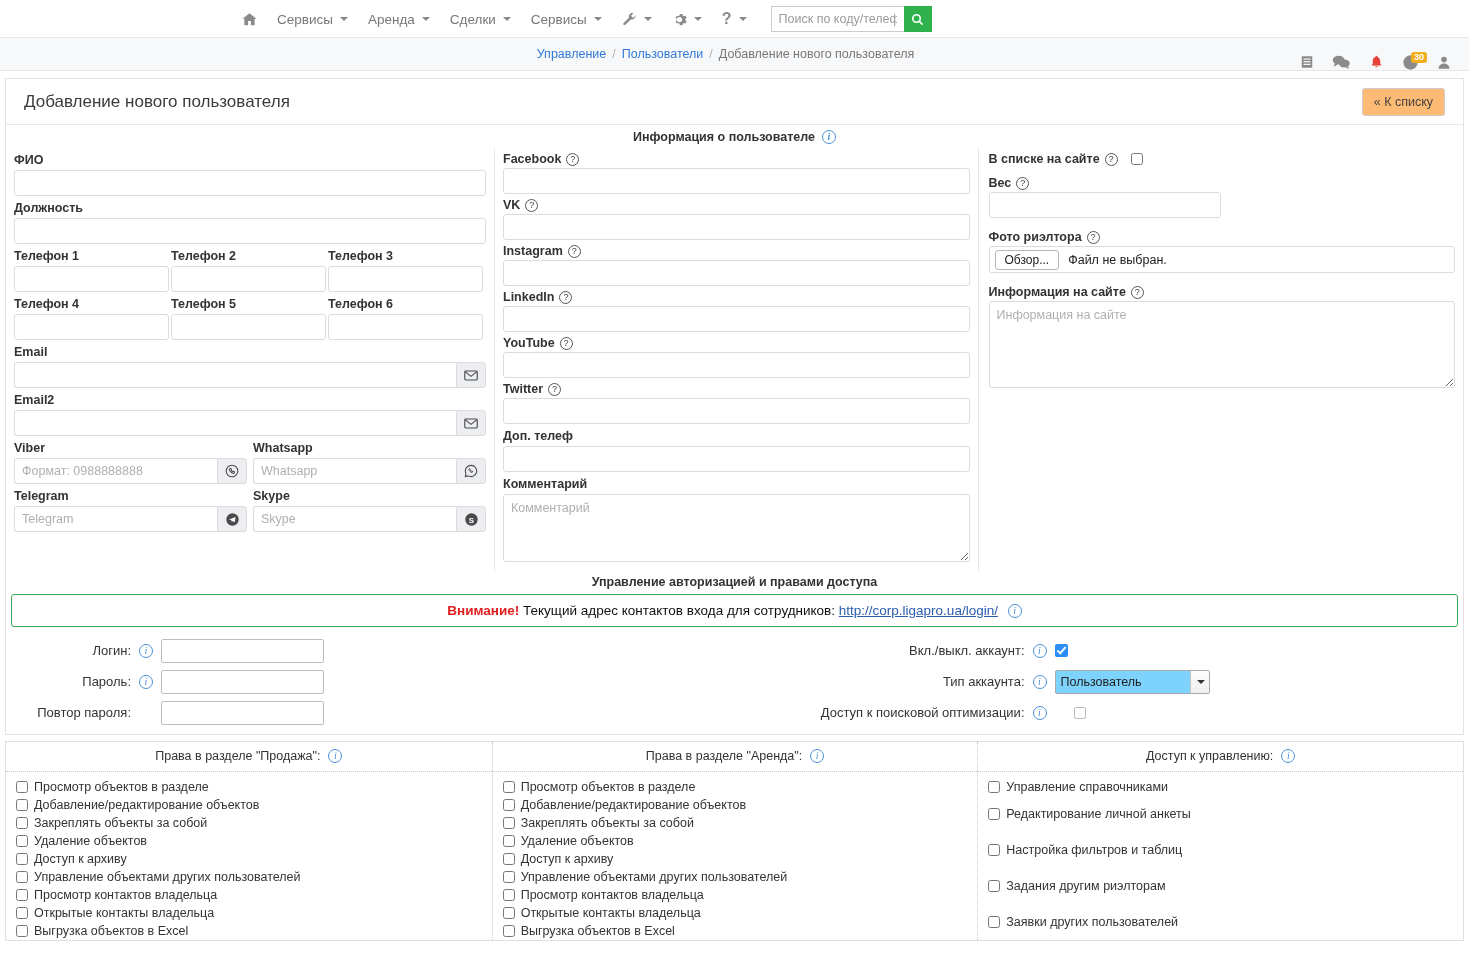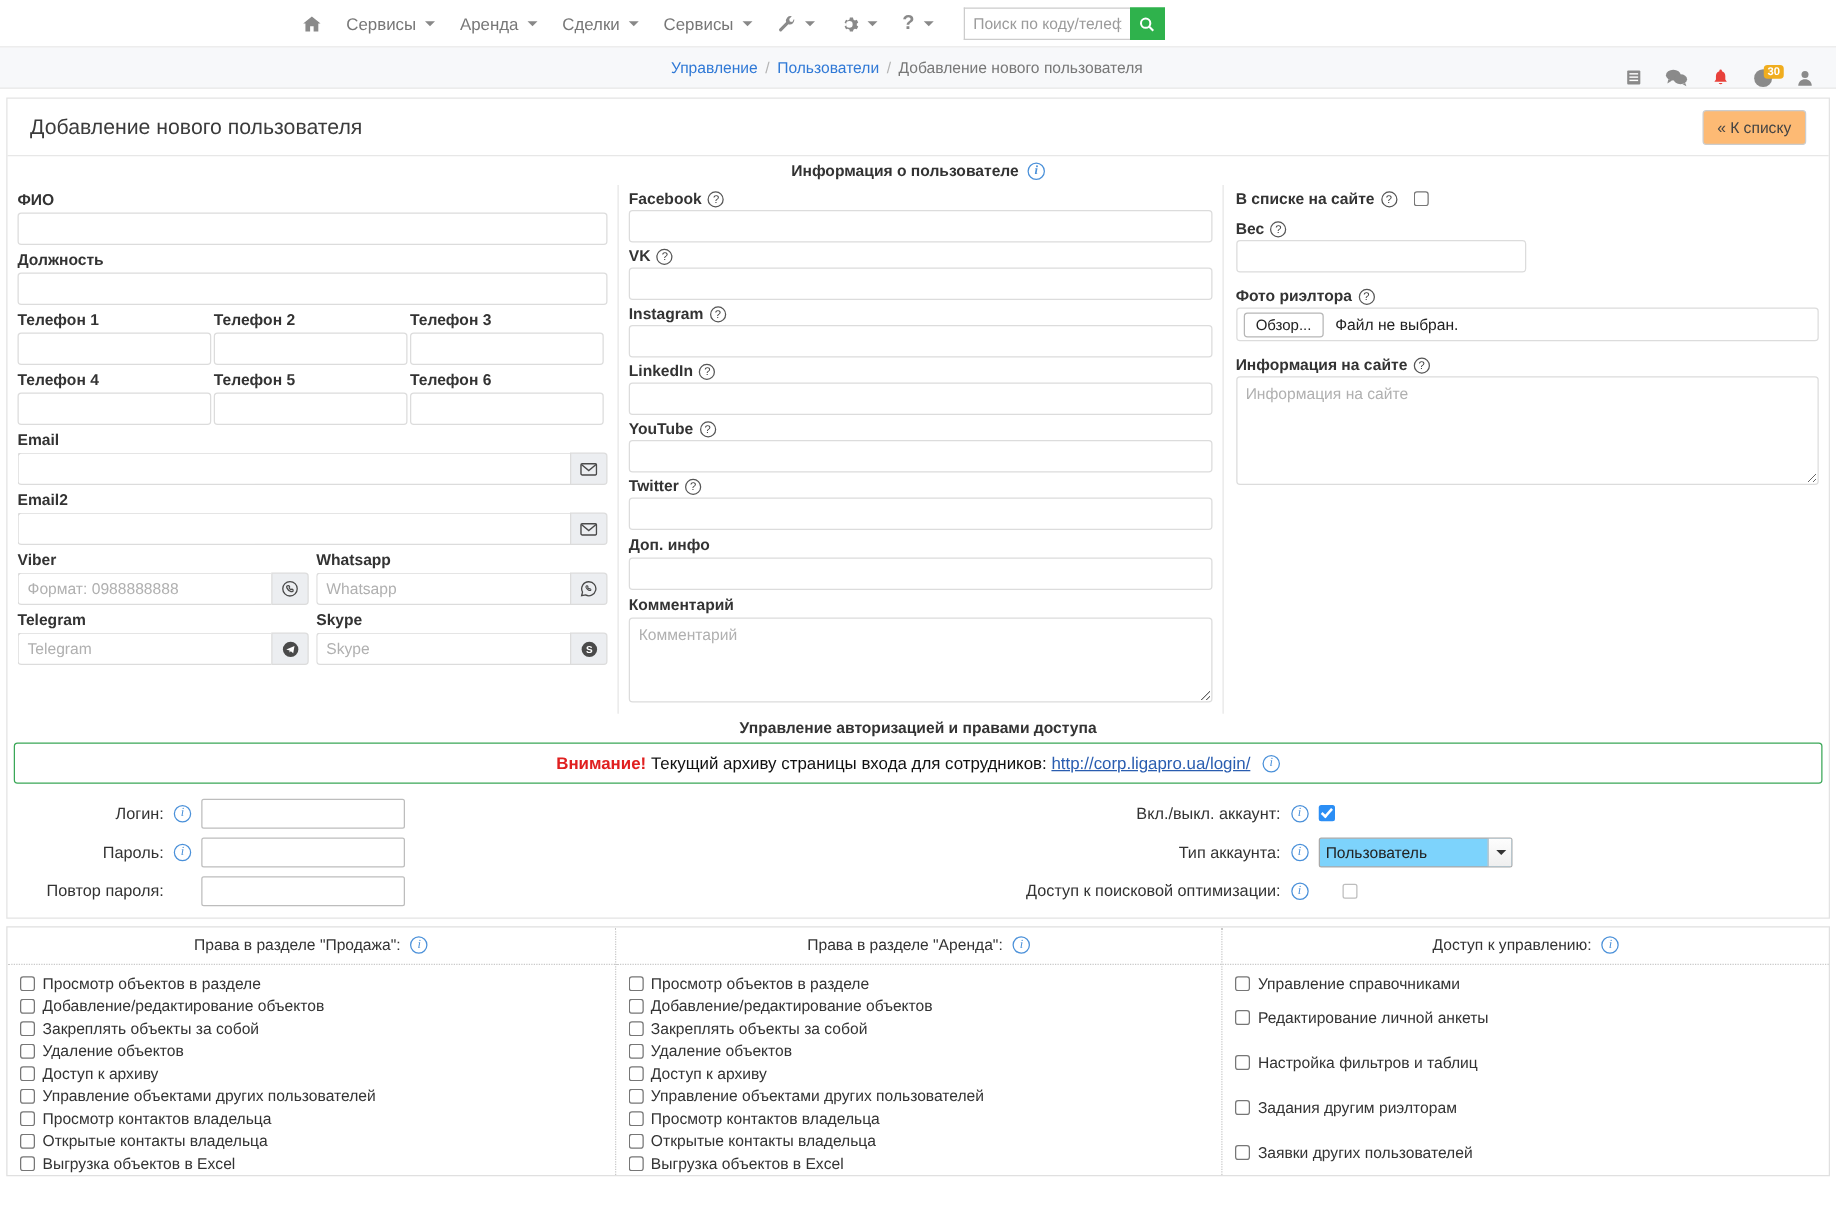--- a/index.html
+++ b/index.html
@@ -597,21 +597,21 @@
         <span class="qm">?</span>
       </div>
       <input class="t" value="" style="">
 
       <div class="lbl-row">
         <span class="t">Twitter</span>
         <span class="qm">?</span>
       </div>
       <input class="t" value="" style="">
 
-      <label class="fl">Доп. инфо</label>
+      <label class="fl">Доп. телеф</label>
       <input class="t" value="" style="">
 
       <label class="fl">Комментарий</label>
       <textarea class="t" rows="4" style="height: 68px;" placeholder="Комментарий"></textarea>
     </div>
 
     <div class="col col3">
       <div class="lbl-row">
         <span class="t">В списке на сайте</span>
         <span class="qm">?</span>
@@ -638,21 +638,21 @@
         <span class="qm">?</span>
       </div>
       <textarea class="t" style="height: 87px;" placeholder="Информация на сайте"></textarea>
     </div>
   </div>
 
   <div class="auth-head">Управление авторизацией и правами доступа</div>
 
   <div class="warn">
     <span class="w-red">Внимание!</span>
-    <span>Текущий архиву страницы входа для сотрудников:</span>
+    <span>Текущий адрес контактов входа для сотрудников:</span>
     <a class="w-link">http://corp.ligapro.ua/login/</a>
     <span class="ic">i</span>
   </div>
 
   <div class="auth-grid">
     <div class="auth-left">
       <div class="ar">
         <span class="lab">Логин:</span>
         <span class="ic-slot">
             <span class="ic">i</span>

